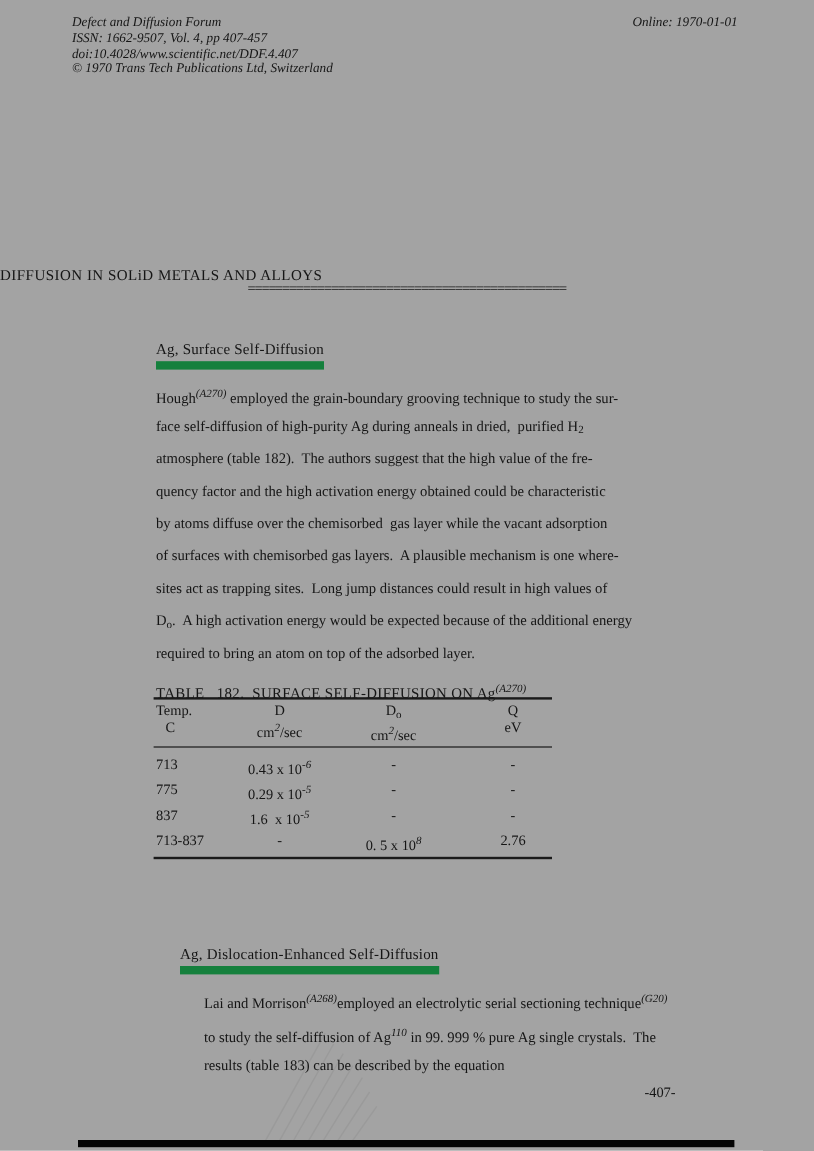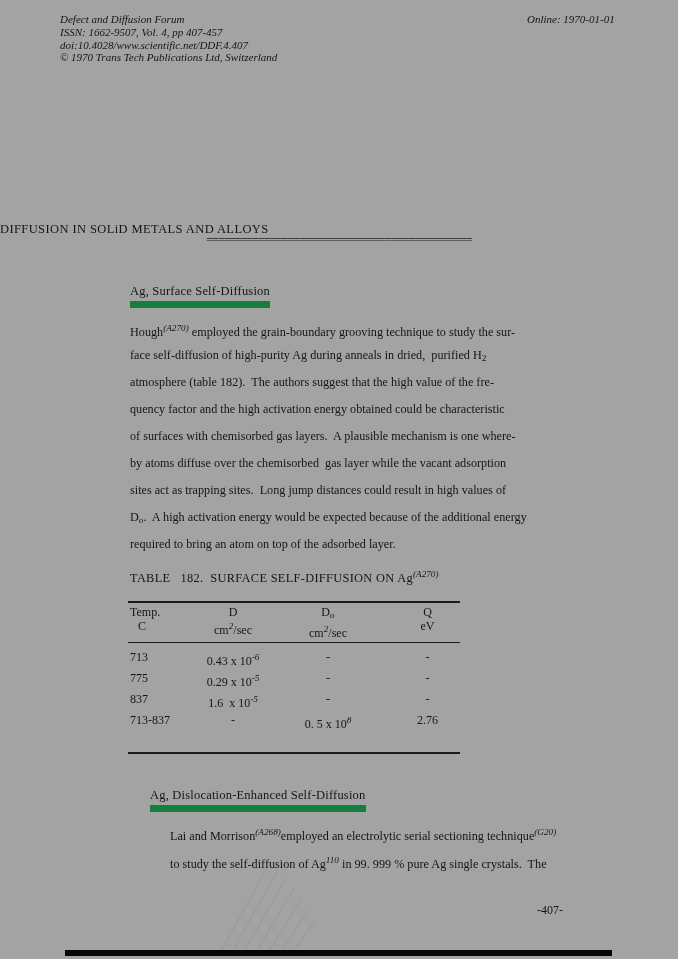--- a/index.html
+++ b/index.html
@@ -50,32 +50,32 @@
   .para2 { top:818px; }
   .para2 .line { height:28px; line-height:28px;margin-left:40px; }
   sup { font-size:9.2px; vertical-align:5px; letter-spacing:0;font-style:italic; }
   sub { font-size:9.2px; vertical-align:-2px; }
   
   .table-caption {
     position:absolute; left:130px; top:569px;
     font-size:12.4px; letter-spacing:0.3px; white-space:pre;
   }
   
-  .dtable { position:absolute; left:128px; top:601px; width:332px; }
+  .dtable { position:absolute; left:128px; top:581px; width:332px; }
   .t-rule { height:0; border-top:2px solid #1a1a1a; }
   .t-rule.mid { border-top-width:1.4px; }
   .t-head {
     display:grid; grid-template-columns:55px 100px 90px 85px;
     padding:3px 0 2px;
   }
   .h-cell { text-align:center; font-size:12px; line-height:13.5px; white-space:pre; }
   .h-cell.first { text-align:left; padding-left:2px; }
   .h-cell.first .h-l2 { padding-left:8px; }
   .h-cell:nth-child(4) { padding-left:24px; }
-  .t-body { padding:4px 0 21px; }
+  .t-body { padding:4px 0 3px; }
   .t-row { display:grid; grid-template-columns:55px 100px 90px 85px; height:21px; }
   .t-cell { text-align:center; font-size:12px; line-height:21px; white-space:pre; }
   .t-cell.first { text-align:left; padding-left:2px; }
   .t-cell:nth-child(4) { padding-left:24px; }
   
   .page-number { position:absolute; left:537px; top:903px; font-size:12px; white-space:pre; }
   .bottom-bar { position:absolute; left:65px; top:950px; width:547px; height:6px; background:#050505; }
   .watermark { position:absolute; left:216px; top:856px; opacity:0.09; }
 </style>
 </head>
@@ -88,22 +88,22 @@
 
   <div class="title">DIFFUSION IN SOLiD METALS AND ALLOYS</div>
   <div class="title-rule">==============================================</div>
 
   <div class="heading sec1-heading">Ag, Surface Self-Diffusion</div>
   <div class="para para1">
       <div class="line"><span>Hough</span><sup>(A270)</sup><span> employed the grain-boundary grooving technique to study the sur-</span></div>
       <div class="line"><span>face self-diffusion of high-purity Ag during anneals in dried,  purified H</span><sub>2</sub></div>
       <div class="line"><span>atmosphere (table 182).  The authors suggest that the high value of the fre-</span></div>
       <div class="line"><span>quency factor and the high activation energy obtained could be characteristic</span></div>
+      <div class="line"><span>by atoms diffuse over the chemisorbed  gas layer while the vacant adsorption</span></div>
       <div class="line"><span>of surfaces with chemisorbed gas layers.  A plausible mechanism is one where-</span></div>
-      <div class="line"><span>by atoms diffuse over the chemisorbed  gas layer while the vacant adsorption</span></div>
       <div class="line"><span>sites act as trapping sites.  Long jump distances could result in high values of</span></div>
       <div class="line"><span>D</span><sub>o</sub><span>.  A high activation energy would be expected because of the additional energy</span></div>
       <div class="line"><span>required to bring an atom on top of the adsorbed layer.</span></div>
     </div>
 
   <div class="table-caption"><span>TABLE   182.  SURFACE SELF-DIFFUSION ON Ag</span><sup>(A270)</sup></div>
 
   <div class="dtable">
     <div class="t-rule top"></div>
     <div class="t-head" id="t-head">
@@ -139,20 +139,21 @@
           <div class="t-cell"><span>2.76</span></div>
         </div>
       </div>
     <div class="t-rule bottom"></div>
   </div>
 
   <div class="heading sec2-heading">Ag, Dislocation-Enhanced Self-Diffusion</div>
   <div class="para para2">
       <div class="line"><span>Lai and Morrison</span><sup>(A268)</sup><span>employed an electrolytic serial sectioning technique</span><sup>(G20)</sup></div>
       <div class="line"><span>to study the self-diffusion of Ag</span><sup>110</sup><span> in 99. 999 % pure Ag single crystals.  The</span></div>
+      <div class="line"><span>results (table 183) can be described by the equation</span></div>
     </div>
 
   <div class="page-number">-407-</div>
 
   <svg class="watermark" width="110" height="100" viewBox="0 0 110 100">
     <g stroke="#444" stroke-width="1.2" fill="none">
       <path d="M5 95 L55 5"></path>
         <path d="M15 98 L62 14"></path>
         <path d="M26 99 L70 22"></path>
       <path d="M38 100 L78 32"></path>

